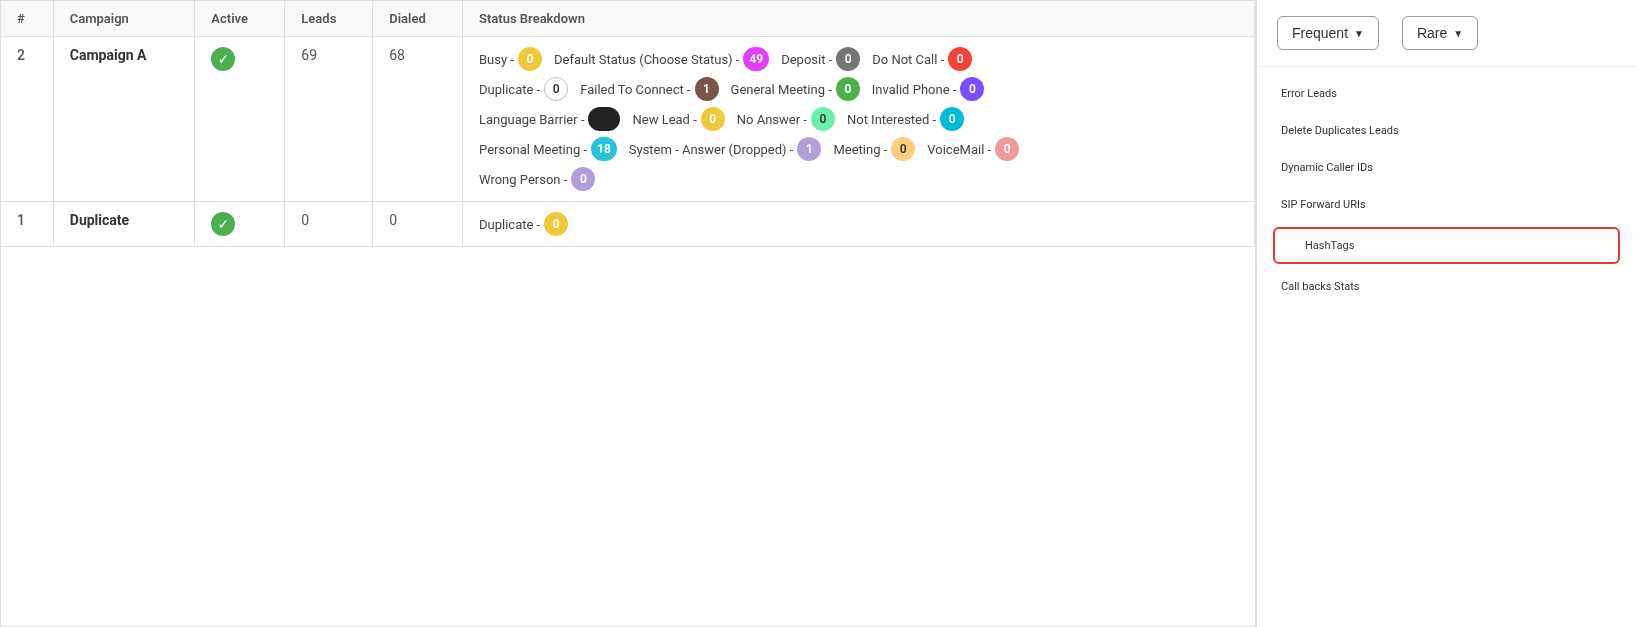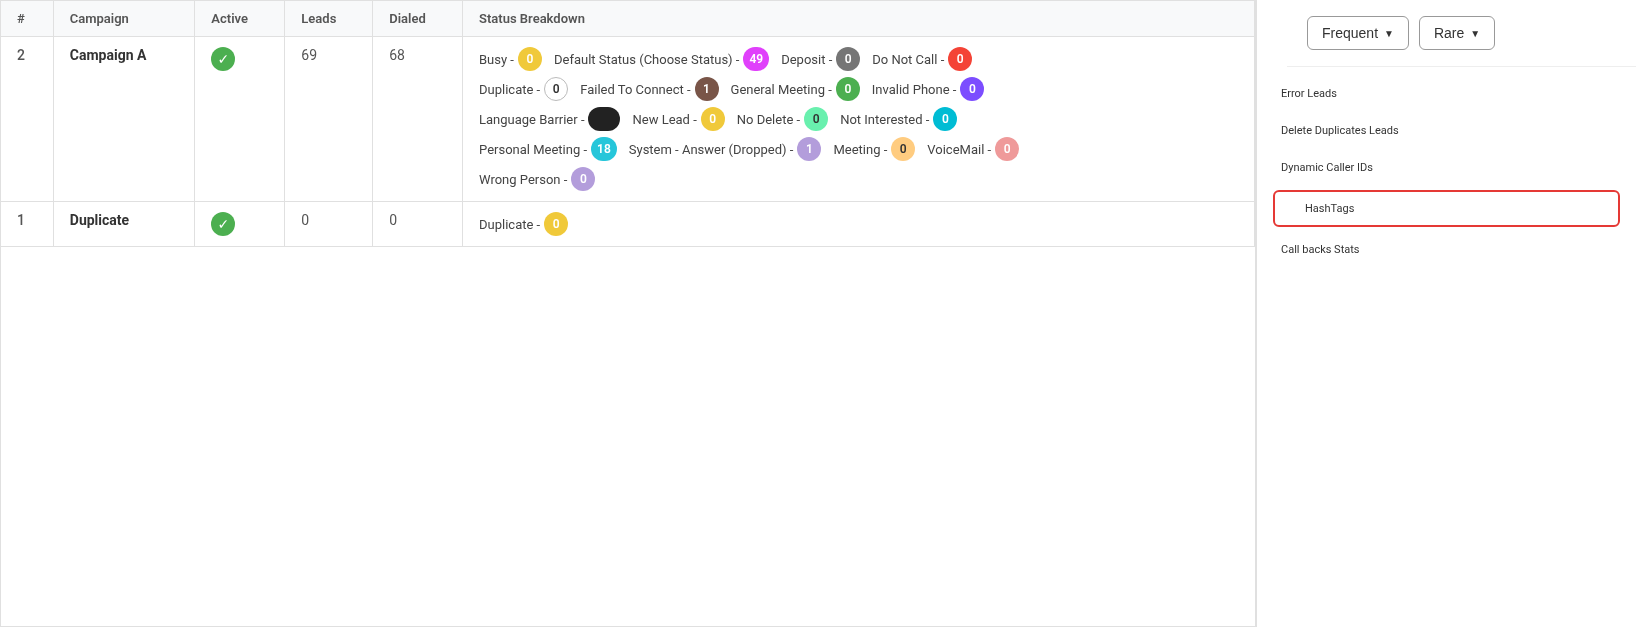--- a/index.html
+++ b/index.html
@@ -102,23 +102,22 @@
       width: 380px;
       background: #fff;
       border-left: 1px solid #e0e0e0;
       display: flex;
       flex-direction: column;
     }
     .panel-top {
       display: flex;
       align-items: center;
       padding: 16px 20px;
-      gap: 10px;
+      gap: 23px;
       border-bottom: 1px solid #eee;
-      margin-left: 30px;
     }
     .dropdown-btn {
       display: inline-flex;
       align-items: center;
       gap: 6px;
       border: 1.5px solid #999;
       border-radius: 6px;
       padding: 8px 14px;
       font-size: 14px;
       background: #fff;
@@ -218,21 +217,21 @@
                 </span>
                 <span class="status-item">
                   <span>Language Barrier -</span>
                   <span class="badge badge-black" style="background: rgb(34, 34, 34);"></span>
                 </span>
                 <span class="status-item">
                   <span>New Lead -</span>
                   <span class="badge badge-yellow">0</span>
                 </span>
                 <span class="status-item">
-                  <span>No Delete -</span>
+                  <span>No Answer -</span>
                   <span class="badge badge-light-green">0</span>
                 </span>
                 <span class="status-item">
                   <span>Not Interested -</span>
                   <span class="badge badge-cyan">0</span>
                 </span>
                 <span class="status-item">
                   <span>Personal Meeting -</span>
                   <span class="badge badge-teal">18</span>
                 </span>
@@ -282,17 +281,18 @@
       </button>
       <button class="dropdown-btn">
         <span>Rare</span>
         <span class="chevron">▼</span>
       </button>
     </div>
     <div class="menu-list" id="menu-list">
     <div class="menu-item">Error Leads</div>
         <div class="menu-item">Delete Duplicates Leads</div>
         <div class="menu-item">Dynamic Caller IDs</div>
+        <div class="menu-item">SIP Forward URIs</div>
         <div class="menu-item active">HashTags</div>
         <div class="menu-item">Call backs Stats</div>
       </div>
   </div>
 </div>
 
 </body></html>

